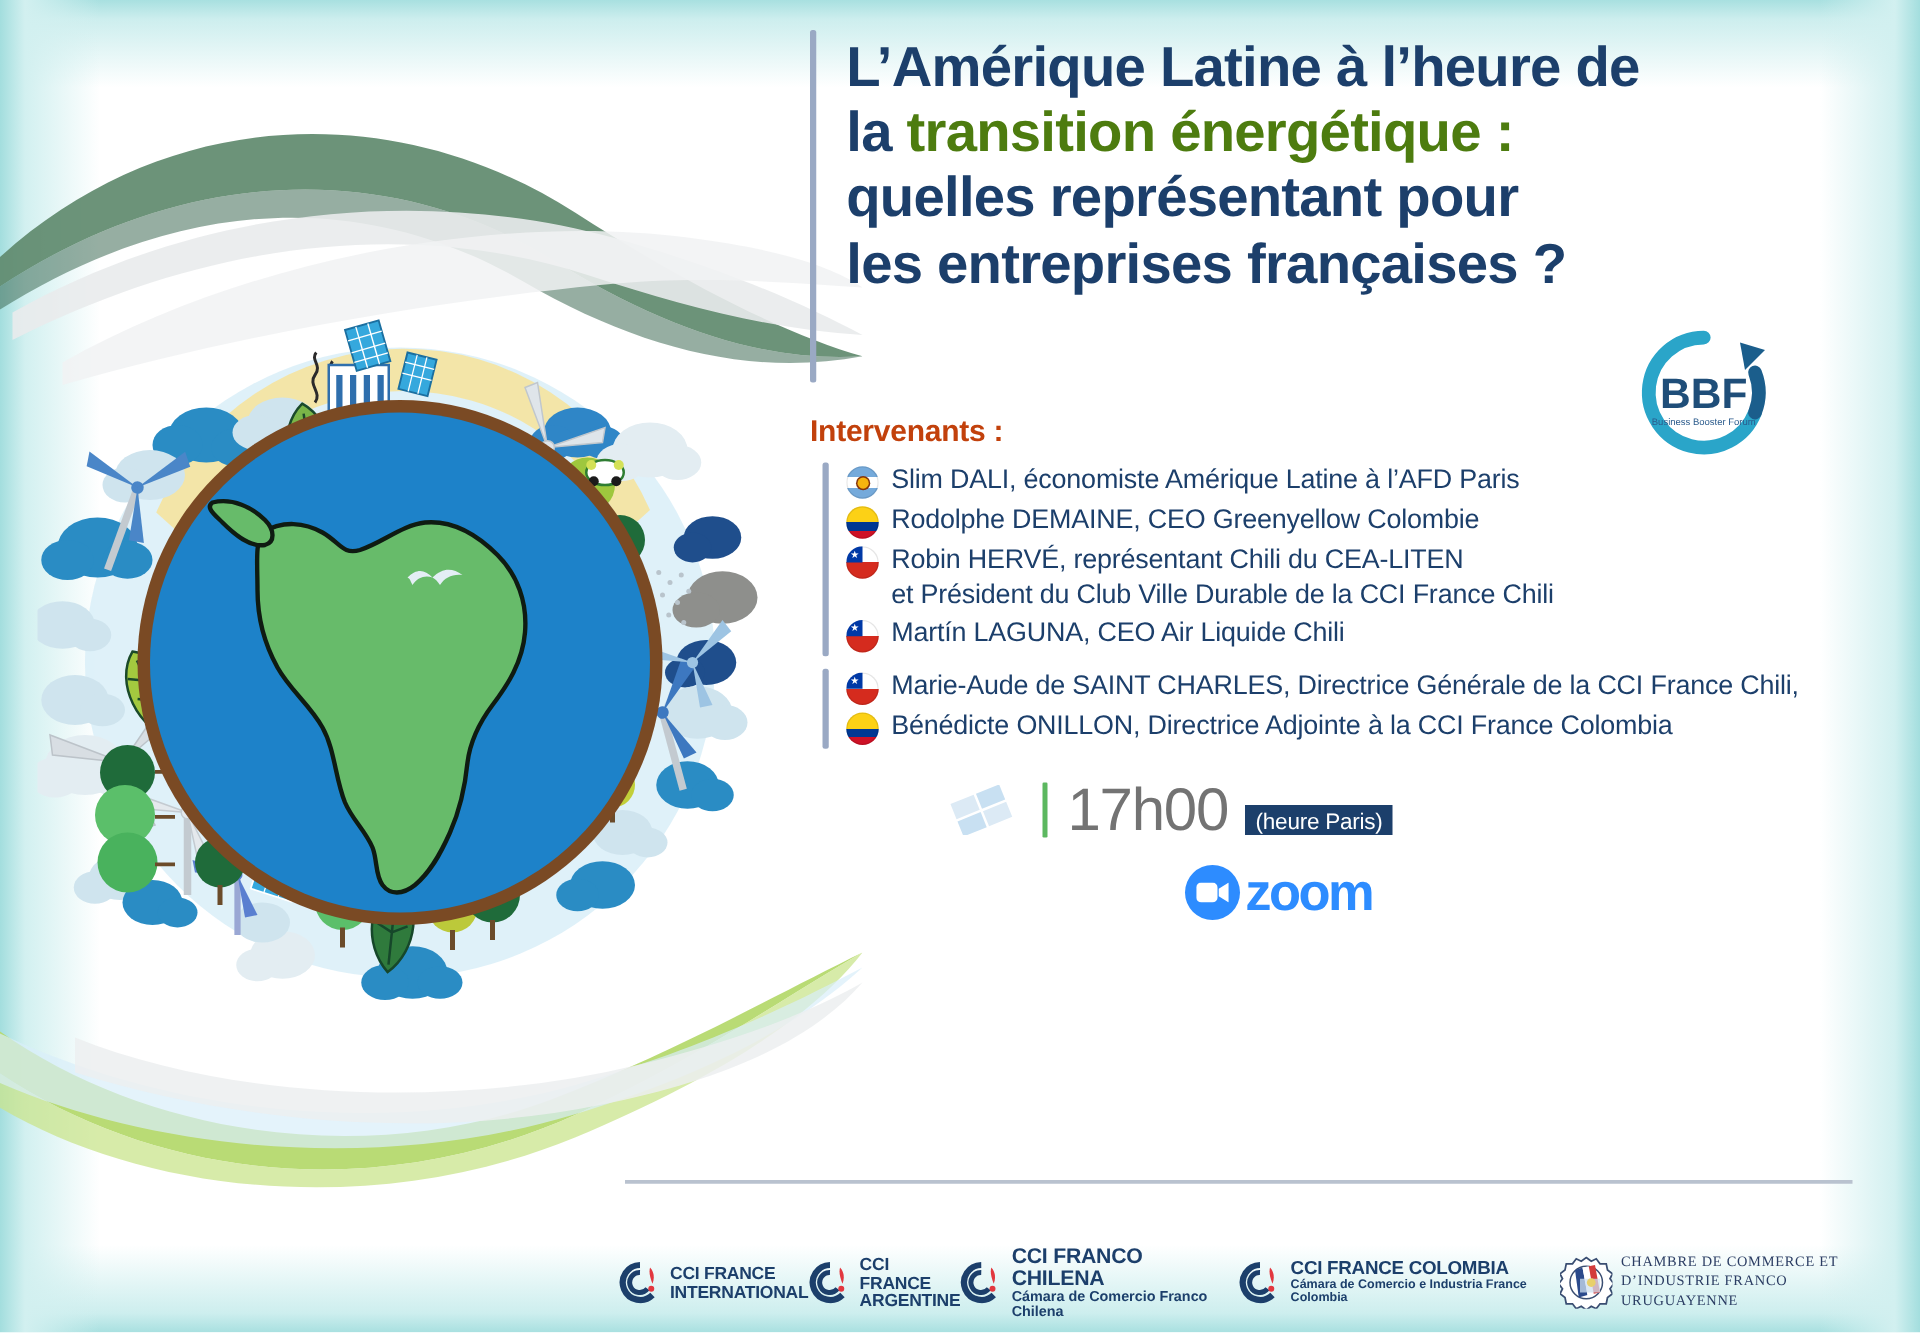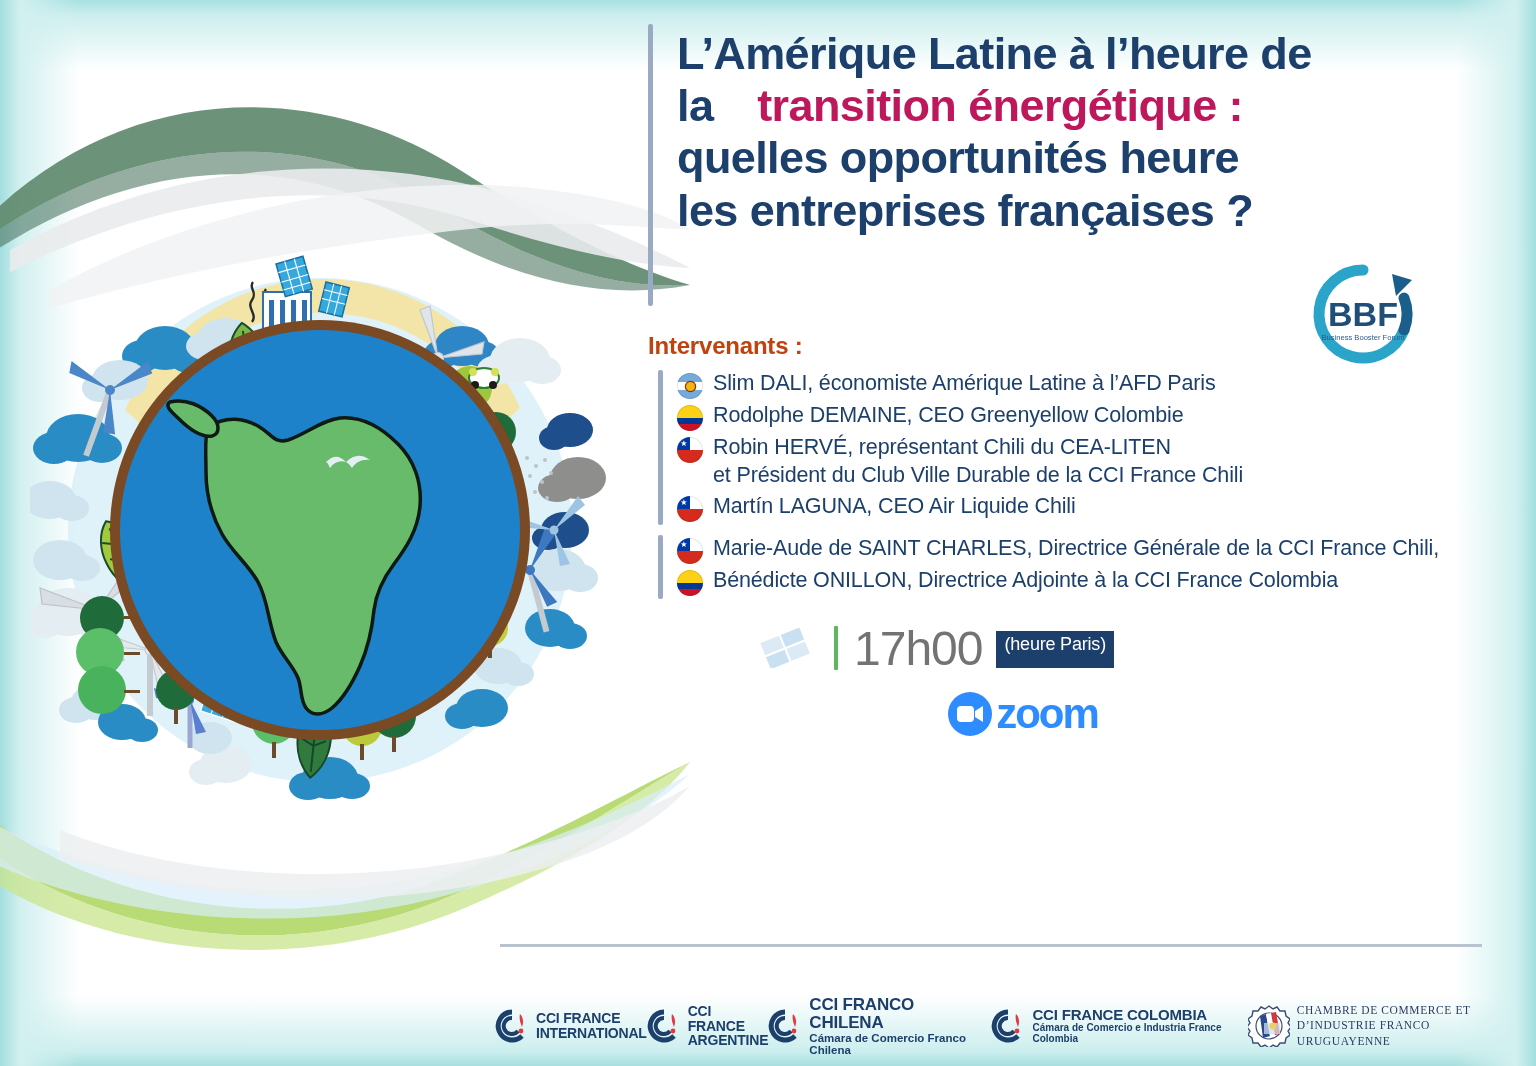--- a/index.html
+++ b/index.html
@@ -32,21 +32,21 @@
   
   #content{position:absolute;left:648px;top:24px;width:870px;z-index:5;}
 
   .title-wrap{display:flex;align-items:flex-start;}
   .title-bar{width:5px;background:#9aa9c4;border-radius:2px;margin-right:24px;
     height:282px;flex:0 0 5px;}
   .title{
     color:#1c3f6b;font-weight:bold;font-size:45px;line-height:1.16;
     letter-spacing:-0.6px;margin:0;padding-top:4px;
   }
-  .title .green{color:#be185d;margin-left:32px;}
+  .title .green{color:#4d7c0f;}
 
   .section-head{
     color:#c2410c;font-weight:bold;font-size:24px;margin:0;
     letter-spacing:-0.2px;
   }
   #intervenants-head{margin-top:26px;}
   #moderateurs-head{margin-top:32px;}
 
   .list-block{display:flex;margin-top:10px;}
   .list-bar{width:5px;background:#9aa9c4;border-radius:2px;margin-left:10px;
@@ -74,21 +74,21 @@
   .pays{color:#1c3f6b;font-size:23px;margin-top:26px;letter-spacing:-0.2px;}
   .pays b{font-weight:bold;}
   .pays span.val{font-weight:normal;}
 
   
   .date-row{display:flex;align-items:center;margin-top:22px;padding-left:112px;}
   .solar-icon{width:52px;height:40px;margin-right:6px;flex:0 0 52px;}
   .date-text{color:#5cb860;font-weight:bold;font-size:44px;letter-spacing:-1px;}
   .date-sep{width:4px;height:44px;background:#5cb860;margin:0 16px;border-radius:1px;}
   .time-text{color:#737373;font-weight:normal;font-size:48px;letter-spacing:-1px;}
-  .tz-badge{background:#1c3f6b;color:#ffffff;font-size:18px;padding:3px 8px 13px;
+  .tz-badge{background:#1c3f6b;color:#ffffff;font-size:18px;padding:3px 8px 0;
     margin-left:14px;align-self:flex-end;margin-bottom:8px;letter-spacing:-0.2px;}
 
   .zoom-row{display:flex;align-items:center;justify-content:center;margin-top:14px;
     padding-right:120px;}
   .zoom-badge{display:flex;align-items:center;}
   .zoom-cam{width:44px;height:44px;border-radius:50%;background:#2d8cff;
     display:flex;align-items:center;justify-content:center;margin-right:4px;}
   .zoom-word{color:#2d8cff;font-size:42px;font-weight:bold;letter-spacing:-2px;}
 
   
@@ -596,21 +596,21 @@
     <text x="63" y="82" text-anchor="middle" fill="#2b5b8c" font-family="Liberation Sans, sans-serif" font-size="7.6">Business Booster Forum</text>
   </svg>
 
   <div id="content">
 
     <div class="title-wrap">
       <div class="title-bar"></div>
       <h1 class="title">
         <span>L’Amérique Latine à l’heure de</span><br>
         <span>la </span><span class="green">transition énergétique :</span><br>
-        <span>quelles opportunités heure</span><br>
+        <span>quelles représentant pour</span><br>
         <span>les entreprises françaises ?</span>
       </h1>
     </div>
 
     <h2 id="intervenants-head" class="section-head">Intervenants :</h2>
     <div class="list-block">
       <div class="list-bar"></div>
       <div class="list-items">
 
         <div class="person">

